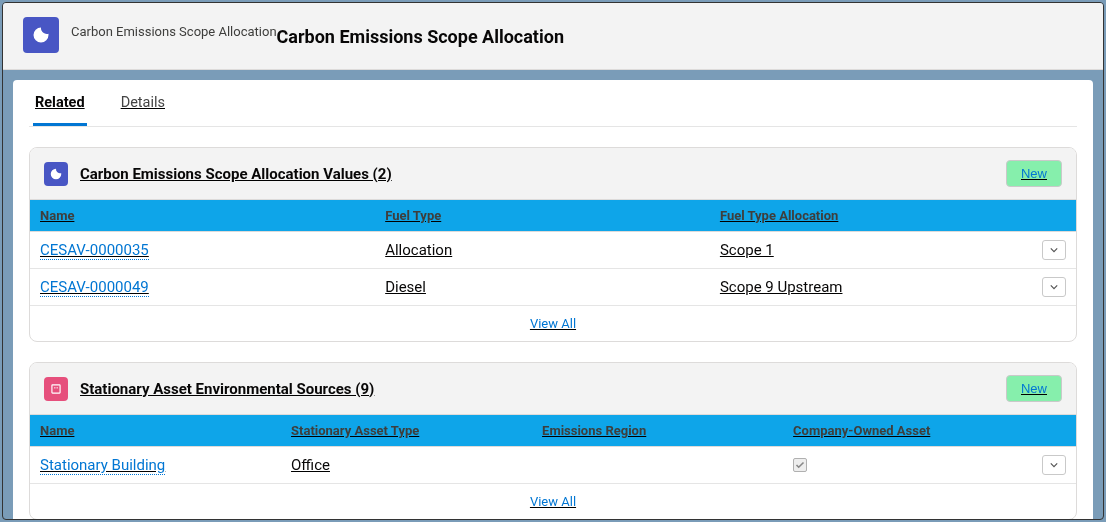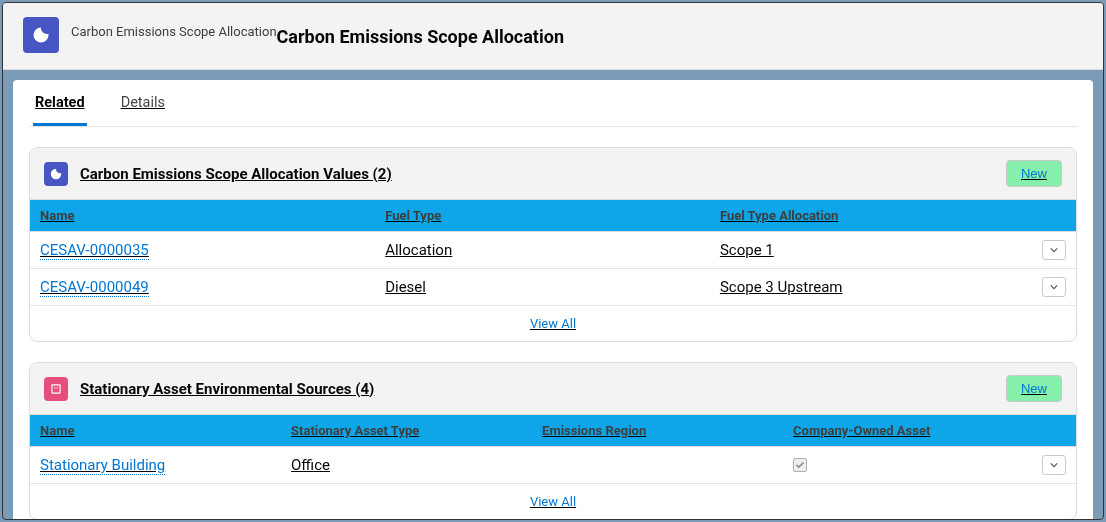--- a/index.html
+++ b/index.html
@@ -208,21 +208,21 @@
             <td>Scope 1</td>
             <td class="row-action-cell"><span class="row-action">
                   <svg viewBox="0 0 10 10">
                     <path d="M1 3l4 4 4-4" fill="none" stroke="#555" stroke-width="1.5"></path>
                   </svg>
                 </span></td>
           </tr>
           <tr>
             <td class="link-cell"><a>CESAV-0000049</a></td>
             <td>Diesel</td>
-            <td>Scope 3 Upstream</td>
+            <td>Scope 9 Upstream</td>
             <td class="row-action-cell"><span class="row-action">
                   <svg viewBox="0 0 10 10">
                     <path d="M1 3l4 4 4-4" fill="none" stroke="#555" stroke-width="1.5"></path>
                   </svg>
                 </span></td>
           </tr>
         </tbody>
       </table>
       <div class="view-all">
         <a>View All</a>
@@ -232,21 +232,21 @@
     <div class="related-card">
       <div class="card-header">
         <div class="card-header-left">
           <div class="card-icon pink">
             <svg viewBox="0 0 24 24">
                 <rect x="5" y="5" width="14" height="14" rx="1" fill="none" stroke="#fff" stroke-width="2"></rect>
                 <rect x="9" y="9" width="2" height="2" fill="#fff"></rect>
                 <rect x="13" y="9" width="2" height="2" fill="#fff"></rect>
               </svg>
           </div>
-          <span class="card-title">Stationary Asset Environmental Sources (4)</span>
+          <span class="card-title">Stationary Asset Environmental Sources (9)</span>
         </div>
         <button class="new-btn">New</button>
       </div>
       <table class="table">
         <colgroup>
             <col style="width:24%">
             <col style="width:24%">
             <col style="width:24%">
             <col>
             <col class="col-action">

